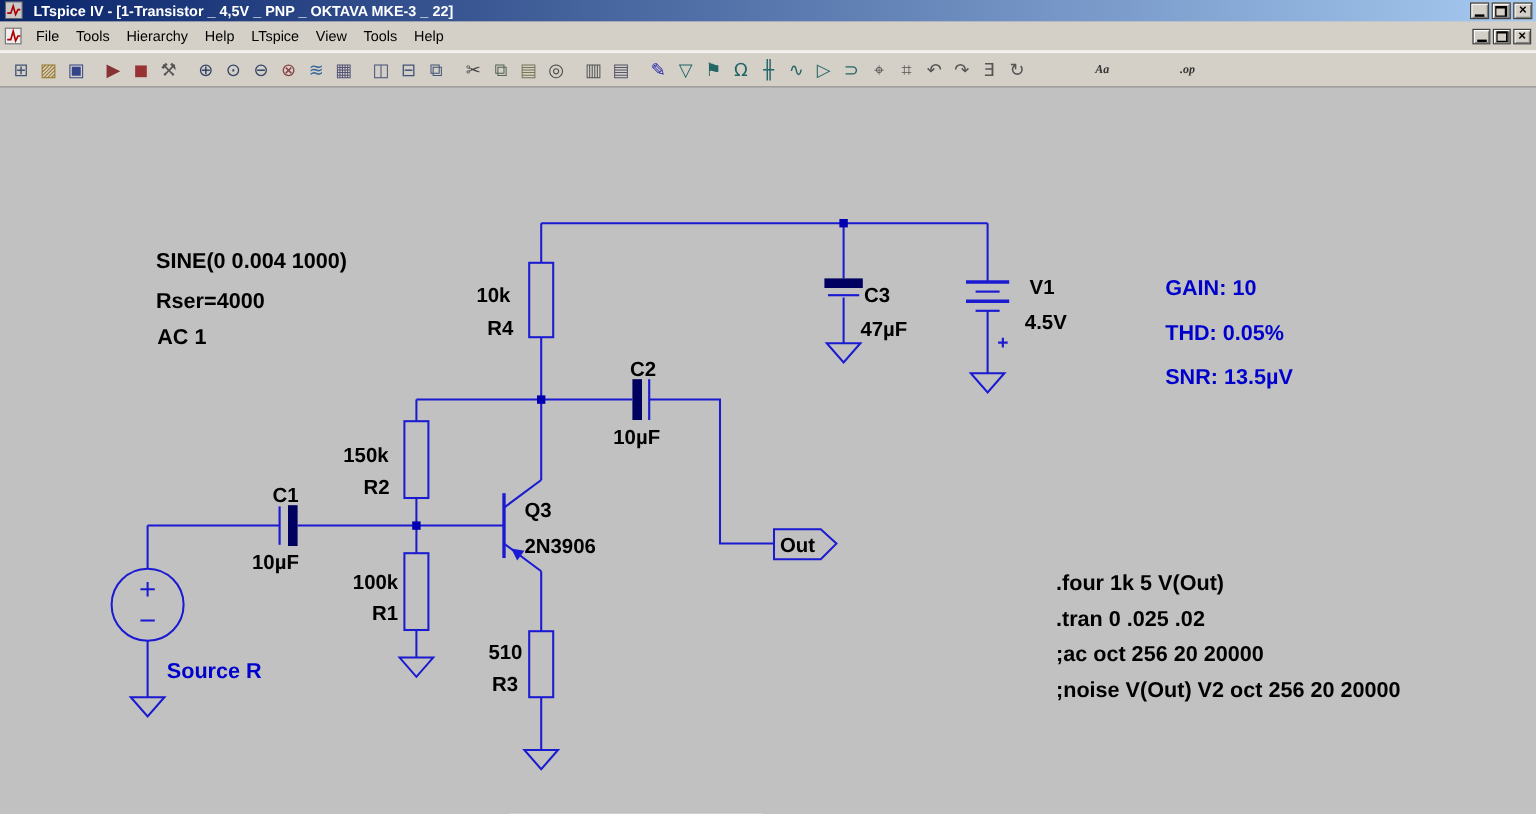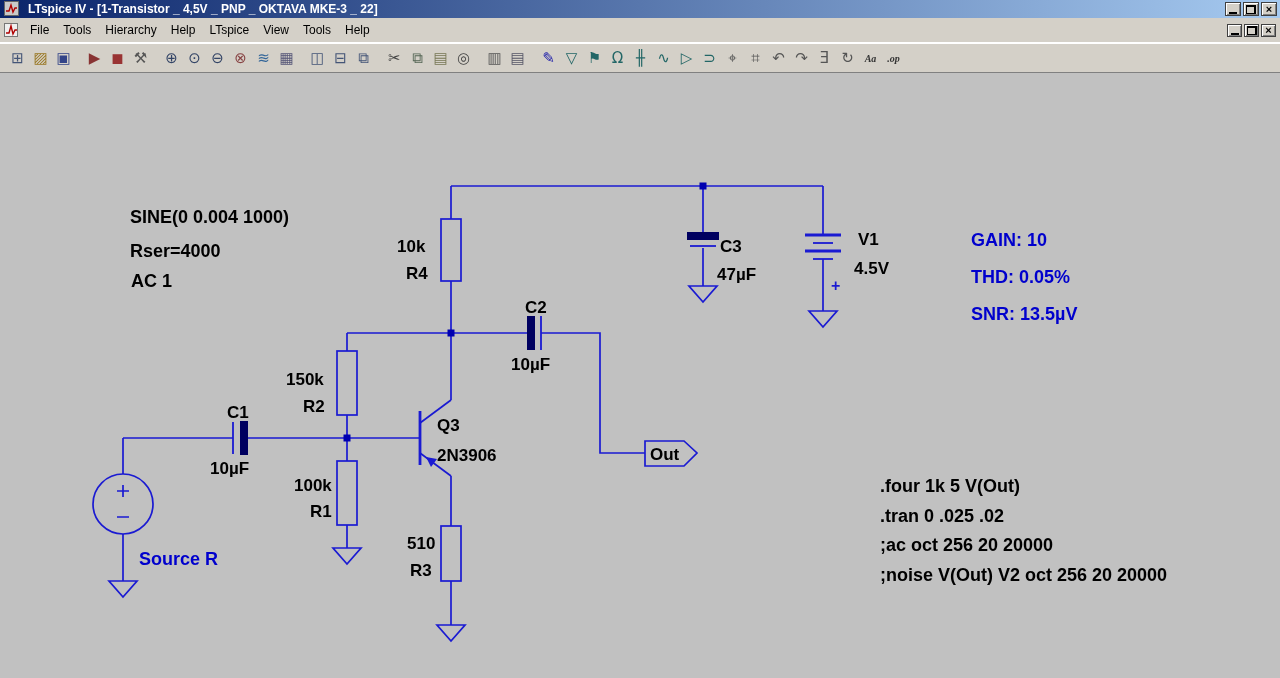--- a/index.html
+++ b/index.html
@@ -31,21 +31,21 @@
   .menu-item { font-size:12px; color:#000; padding:2px 7px; cursor:default; }
   .doc-icon { width:17px; height:16px; margin:0 3px 0 1px; display:inline-flex; }
   .mdi-controls { margin-left:auto; display:flex; gap:2px; padding-right:2px; }
   .mdi-controls .cbtn { width:15px; height:13px; }
 
   
   .toolbar { height:30px; background:var(--chrome); display:flex; align-items:center; padding:2px 6px;
              flex:0 0 auto; border-bottom:1px solid #808080; border-top:1px solid #fff; }
   .tool { width:23px; height:22px; display:flex; align-items:center; justify-content:center;
           font-size:15px; font-family:"DejaVu Sans",sans-serif; cursor:default; }
-  .tool.small { font-size:10px; font-weight:bold; font-family:"Liberation Serif",serif; font-style:italic; }
+  .tool.small { font-size:10px; font-weight:bold; font-family:"Liberation Serif",serif; font-style:italic;margin-left:48px; }
   .tsep { width:8px; height:22px; }
 
   
   .canvas { flex:1 1 auto; background:var(--canvas); position:relative; }
   svg { display:block; }
   .wire  { stroke:var(--wire); stroke-width:1.7; fill:none; }
   .sym   { stroke:var(--wire); stroke-width:1.7; fill:none; }
   .thick { stroke:var(--wire); stroke-width:2.8; fill:none; }
   .bthin { stroke:var(--wire); stroke-width:1.8; fill:none; }
   .plate { fill:var(--plate); stroke:none; }

